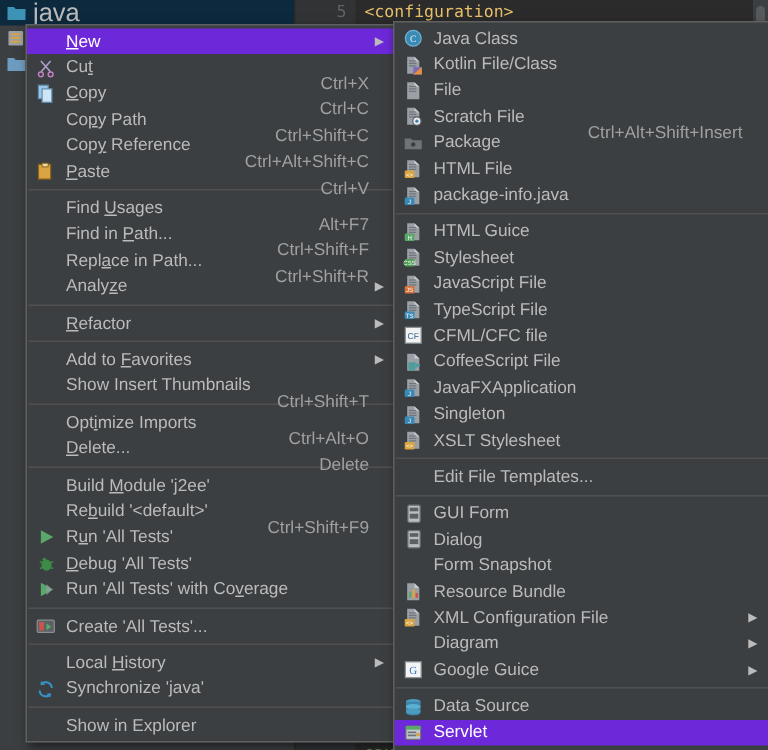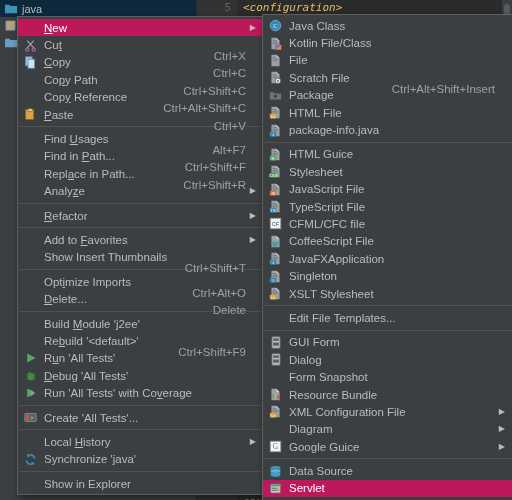--- a/index.html
+++ b/index.html
@@ -13,38 +13,38 @@
     -webkit-font-smoothing:antialiased;
   }
   
   #ide{position:absolute;inset:0;display:flex;}
   .project-pane{
     width:196px;background:#3c3f41;border-right:1px solid #2b2b2b;
     position:relative;flex:none;
   }
   .tree-row{
     display:flex;align-items:center;height:17px;padding-left:4px;gap:4px;
-    white-space:nowrap;font-size:11px;color:#bbbbbb;
+    white-space:nowrap;font-size:17px;color:#bbbbbb;
   }
   .tree-row.selected{background:#0d293e;}
   .editor-pane{flex:1;background:#2b2b2b;position:relative;overflow:hidden;}
   .gutter{
     position:absolute;left:0;top:0;bottom:0;width:40px;background:#313335;
     border-right:1px solid #2b2b2b;
   }
   .gutter .lineno{
     position:absolute;right:6px;top:1px;color:#606366;font-size:11px;
     font-family:"DejaVu Sans Mono", monospace;
   }
   .code{
     position:absolute;left:46px;top:0;right:0;bottom:0;
     font-family:"DejaVu Sans Mono", monospace;font-size:11px;
     line-height:16px;white-space:pre;color:#a9b7c6;
   }
-  .code .ln{display:block;height:16px;font-style:italic;}
+  .code .ln{display:block;height:16px;}
   .tag{color:#e8bf6a;}
   .str{color:#6a8759;}
   .scrollbar{
     position:absolute;right:0;top:0;width:10px;bottom:0;background:#3c3f41;
   }
   .scrollbar .thumb{position:absolute;left:2px;width:6px;top:4px;height:120px;background:#585b5d;border-radius:3px;}
 
   
   .menu{
     position:absolute;background:#3c3f41;
@@ -56,21 +56,21 @@
   #sub-menu{left:262px;top:14px;width:252px;}
   .mi{
     display:flex;align-items:center;height:17.4px;
     padding:0 8px 0 4px;white-space:nowrap;position:relative;cursor:default;
     color:#bbbbbb;font-size:11.5px;
   }
   .mi .iconslot{width:17px;flex:none;display:flex;align-items:center;justify-content:center;}
   .mi .lbl{flex:1;padding-left:5px;overflow:hidden;text-overflow:clip;}
   .mi .sc{color:#a0a0a0;font-size:11.5px;padding-left:14px;margin-top:22px;}
   .mi .arrow{width:10px;flex:none;text-align:right;font-size:8px;color:#bbbbbb;line-height:1;}
-  .mi.sel{background:#be185d;color:#ffffff;}
+  .mi.sel{background:#6d28d9;color:#ffffff;}
   .sep{height:1px;background:#515151;margin:3px 1px;}
   u{text-decoration:underline;text-underline-offset:1px;}
 
   
   .sq{display:block;}
 </style>
 </head>
 <body>
 
 <div id="ide">

